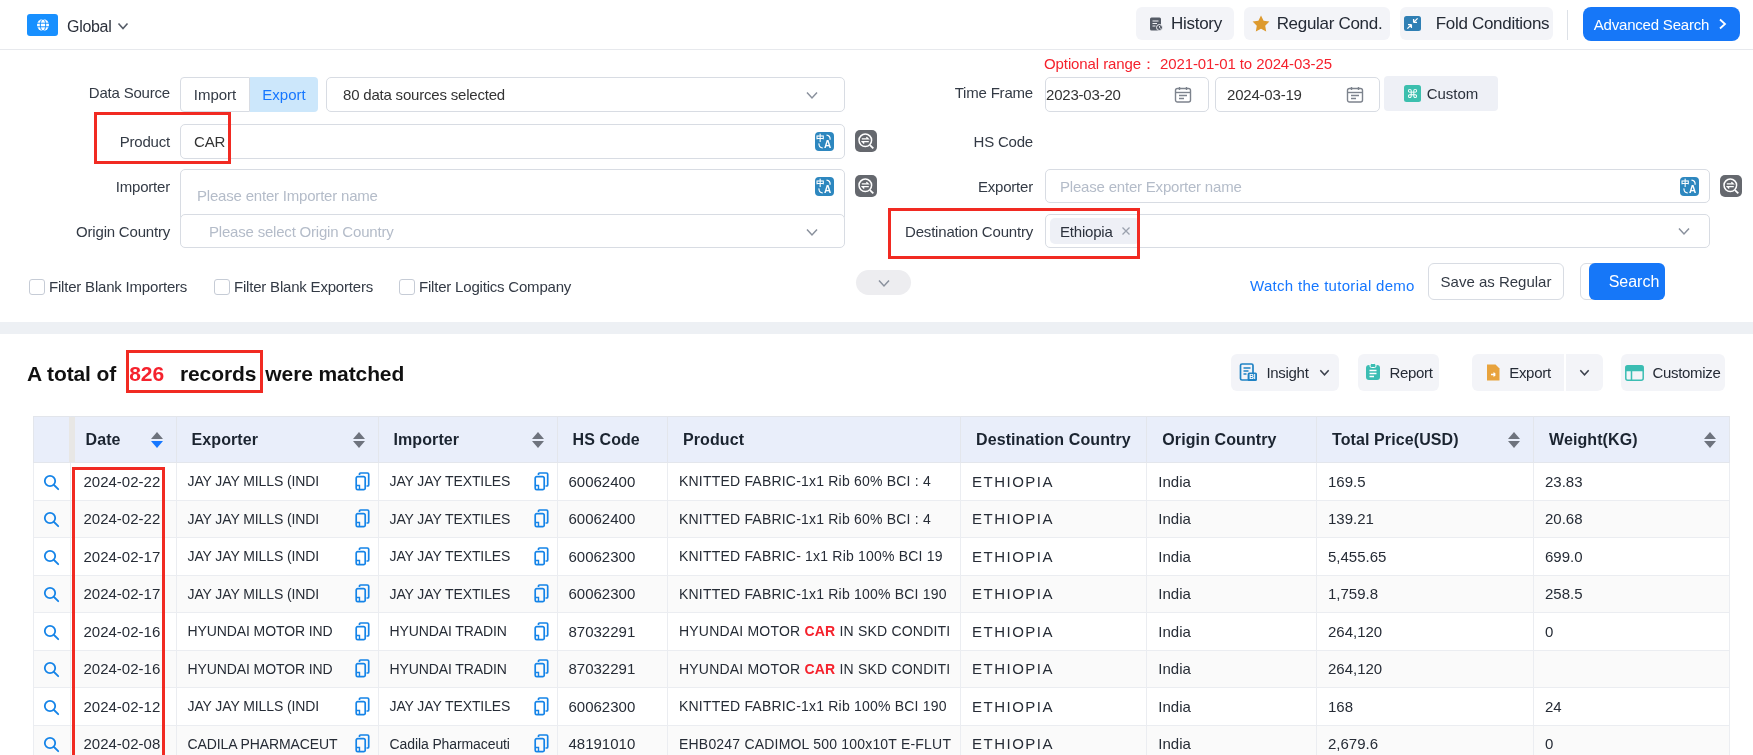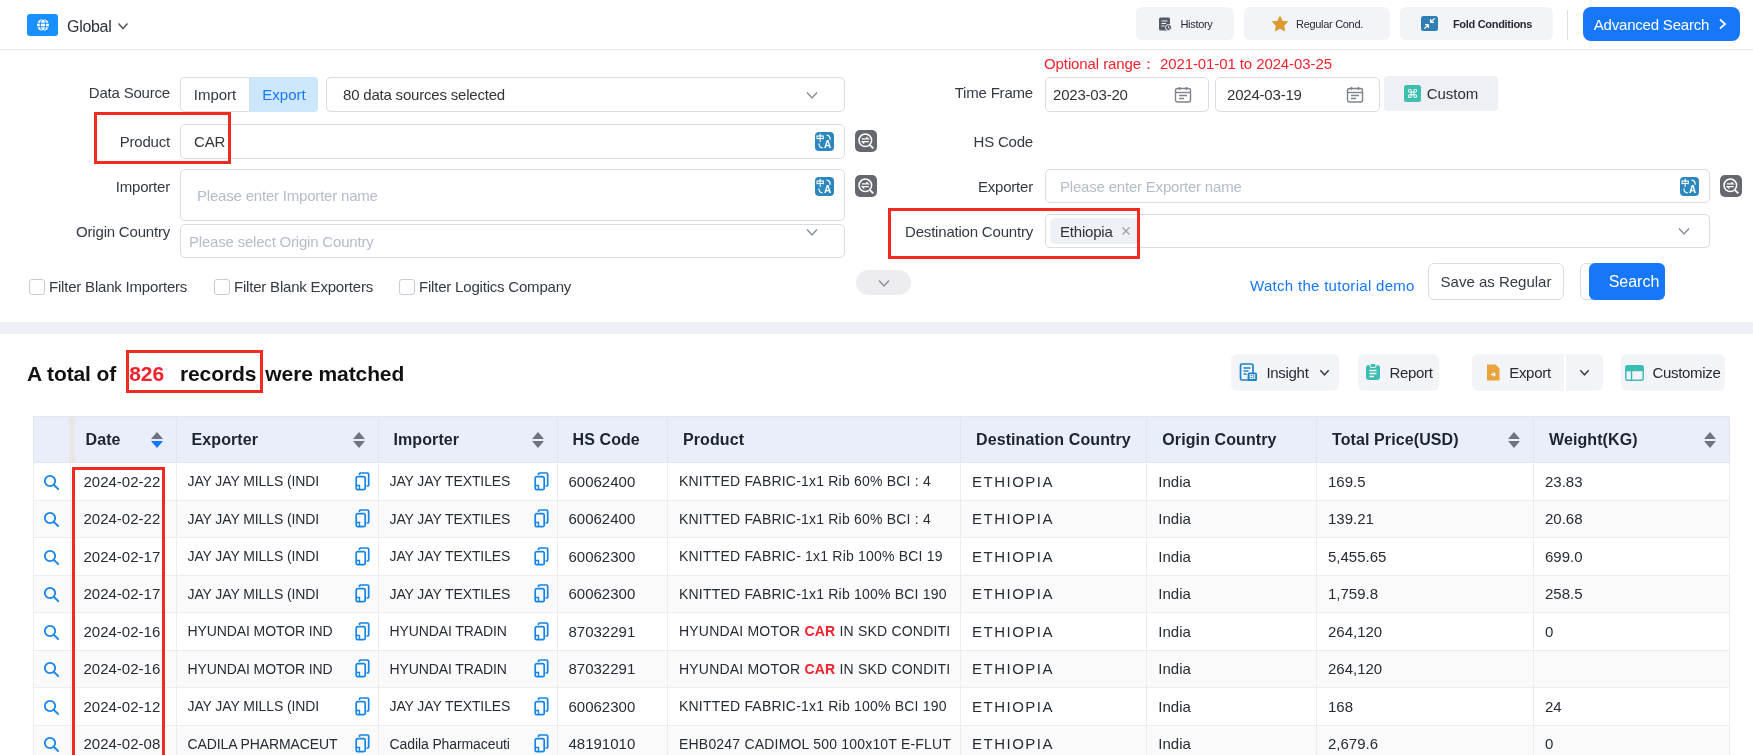--- a/index.html
+++ b/index.html
@@ -2,21 +2,21 @@
 <html><head>
 <meta charset="utf-8">
 <style>
 * { margin:0; padding:0; box-sizing:border-box; }
 body { font-family:"Liberation Sans", sans-serif; background:#fff; }
 #page { position:relative; width:1753px; height:755px; overflow:hidden; background:#fff; }
 .abs { position:absolute; }
 .lbl { position:absolute; font-size:15px; color:#333a45; text-align:right; line-height:1; letter-spacing:-0.2px;}
 .inp { position:absolute; border:1px solid #d8dce3; border-radius:5px; background:#fff; font-size:15px; color:#333; display:flex; align-items:center; letter-spacing:-0.2px;}
 .ph { color:#b4bcc9; }
-.navbtn { position:absolute; top:7px; height:33px; background:#f3f4f8; border-radius:6px; display:flex; align-items:center; justify-content:center; font-size:11px; color:#252b36; letter-spacing:-0.3px;}
+.navbtn { position:absolute; top:7px; height:33px; background:#f3f4f8; border-radius:6px; display:flex; align-items:center; justify-content:center; font-size:17px; color:#252b36; letter-spacing:-0.3px;}
 .actbtn { position:absolute; top:354px; height:37px; background:#f3f4f8; border-radius:6px; display:flex; align-items:center; justify-content:center; font-size:15px; color:#252b36; letter-spacing:-0.3px;}
 .redbox { position:absolute; border:3px solid #f12a22; }
 .cb { position:absolute; width:16px; height:16px; border:1px solid #c6ccd6; border-radius:3px; background:#fff; top:279px;}
 .cblbl { position:absolute; top:278px; font-size:15px; color:#333a45; letter-spacing:-0.2px;}
 table.grid { position:absolute; left:33px; top:416px; width:1696px; border-collapse:collapse; table-layout:fixed; font-size:15px; color:#262c36; }
 table.grid th { background:#e9eefa; font-weight:bold; color:#1b2430; height:46px; text-align:left; padding:0 0 0 15px; border:1px solid #e3e6ec; border-top:1px solid #e2e5eb; font-size:16px; letter-spacing:0.1px;}
 table.grid td { height:37.5px; border:1px solid #ebedf1; padding:0 0 0 11px; white-space:nowrap; overflow:hidden; }
 table.grid td:nth-child(3), table.grid td:nth-child(4) { font-size:14px; letter-spacing:-0.1px; }
 table.grid td:nth-child(6) { font-size:14px; letter-spacing:0.2px; }
 table.grid td:nth-child(7) { letter-spacing:1.5px; }
@@ -59,21 +59,21 @@
         <path d="M9 0.5 L11.6 5.8 L17.4 6.6 L13.2 10.7 L14.2 16.5 L9 13.7 L3.8 16.5 L4.8 10.7 L0.6 6.6 L6.4 5.8 Z" fill="#dd9a2e"></path>
       </svg>
       <span style="margin-left:7px;">Regular Cond.</span>
     </div>
 <div class="navbtn" style="left:1400px;width:153px;">
       <svg width="17" height="15" viewBox="0 0 17 15">
         <rect x="0" y="0" width="17" height="15" rx="2.5" fill="#2f7fb4"></rect>
         <path d="M9.6 6.4 L13.6 2.4 M9.6 6.4 h3.4 M9.6 6.4 v-3.4" stroke="#fff" stroke-width="1.3" fill="none"></path>
         <path d="M7.4 8.6 L3.4 12.6 M7.4 8.6 h-3.4 M7.4 8.6 v3.4" stroke="#fff" stroke-width="1.3" fill="none"></path>
       </svg>
-      <span style="margin-left:15px;font-weight:bold;">Fold Conditions</span>
+      <span style="margin-left:15px;">Fold Conditions</span>
     </div>
 <div class="abs" style="left:1567px;top:10px;width:1px;height:30px;background:#dde1e7;"></div>
 <div class="abs" style="left:1583px;top:7px;width:157px;height:34px;background:#1677f8;border-radius:8px;display:flex;align-items:center;justify-content:center;color:#fff;font-size:15px;letter-spacing:-0.2px;">Advanced Search<span style="margin-left:6px;display:flex;">
         <svg width="14" height="14" viewBox="0 0 14 14">
           <path d="M5 2.5 L10 7 L5 11.5" fill="none" stroke="#fff" stroke-width="1.8"></path>
         </svg>
       </span></div>
 <div class="lbl" style="left:60px;top:85px;width:110px;">Data Source</div>
 <div class="lbl" style="left:60px;top:134px;width:110px;">Product</div>
 <div class="lbl" style="left:60px;top:179px;width:110px;">Importer</div>
@@ -105,42 +105,42 @@
         <text x="12.6" y="16.2" font-size="10" font-weight="bold" fill="#fff" text-anchor="middle" font-family="Liberation Sans">A</text>
         <path d="M11.5 3.2 q4 0.4 3.6 4.6" stroke="#fff" stroke-width="1.2" fill="none"></path>
         <path d="M7.8 16 q-4.2-0.4-3.8-4.6" stroke="#fff" stroke-width="1.2" fill="none"></path>
       </svg></div>
 <div class="abs" style="left:855px;top:175px;"><svg width="22" height="22" viewBox="0 0 22 22">
         <rect x="0" y="0" width="22" height="22" rx="5" fill="#65686e"></rect>
         <circle cx="10.3" cy="10.3" r="6.3" fill="none" stroke="#fff" stroke-width="1.5"></circle>
         <path d="M15 15.2 L18.3 18.4" stroke="#fff" stroke-width="1.8"></path>
         <path d="M6.8 8.9 h6.4 l-1.8 -1.8 M13.8 11.7 h-6.4 l1.8 1.8" stroke="#fff" stroke-width="1.3" fill="none"></path>
       </svg></div>
-<div class="inp ph" style="left:180px;top:224px;width:665px;height:34px;padding-left:8px;">Please select Origin Country</div>
+<div class="inp ph" style="left:180px;top:214px;width:665px;height:34px;padding-left:28px;">Please select Origin Country</div>
 <div class="abs" style="left:804px;top:224px;"><svg width="16" height="16" viewBox="0 0 16 16">
         <path d="M3 5.5 L8 11 L13 5.5" fill="none" stroke="#8a919d" stroke-width="1.5"></path>
       </svg></div>
 <div class="redbox" style="left:94px;top:112px;width:137px;height:52px;"></div>
 <div class="cb" style="left:29px;"></div>
     <div class="cblbl" style="left:49px;">Filter Blank Importers</div>
 <div class="cb" style="left:214px;"></div>
     <div class="cblbl" style="left:234px;">Filter Blank Exporters</div>
 <div class="cb" style="left:399px;"></div>
     <div class="cblbl" style="left:419px;">Filter Logitics Company</div>
 <div class="abs" style="left:856px;top:270px;width:55px;height:25px;background:#ededf0;border-radius:12.5px;display:flex;align-items:center;justify-content:center;">
       <svg width="16" height="16" viewBox="0 0 16 16">
         <path d="M3 5.5 L8 11 L13 5.5" fill="none" stroke="#8a919d" stroke-width="1.5"></path>
       </svg>
     </div>
 <div class="abs" style="left:1044px;top:55px;font-size:15px;color:#f5222d;letter-spacing:-0.1px;">Optional range：  2021-01-01 to 2024-03-25</div>
 <div class="lbl" style="left:923px;top:85px;width:110px;">Time Frame</div>
 <div class="lbl" style="left:923px;top:134px;width:110px;">HS Code</div>
 <div class="lbl" style="left:923px;top:179px;width:110px;">Exporter</div>
 <div class="lbl" style="left:883px;top:224px;width:150px;">Destination Country</div>
-<div class="inp" style="left:1045px;top:77px;width:164px;height:35px;padding-left:7px;">2023-03-20</div>
+<div class="inp" style="left:1045px;top:77px;width:164px;height:35px;padding-left:0;">2023-03-20</div>
 <div class="abs" style="left:1174px;top:86px;"><svg width="18" height="18" viewBox="0 0 18 18">
         <rect x="1.5" y="2.5" width="15" height="13.5" rx="2" fill="none" stroke="#7d838d" stroke-width="1.4"></rect>
         <path d="M1.5 6.5 h15" stroke="#7d838d" stroke-width="1.4"></path>
         <path d="M5.5 1 v3 M12.5 1 v3" stroke="#7d838d" stroke-width="1.4"></path>
         <path d="M5 9.5 h8 M5 12.5 h5" stroke="#7d838d" stroke-width="1.3"></path>
       </svg></div>
 <div class="inp" style="left:1215px;top:77px;width:165px;height:35px;padding-left:11px;">2024-03-19</div>
 <div class="abs" style="left:1346px;top:86px;"><svg width="18" height="18" viewBox="0 0 18 18">
         <rect x="1.5" y="2.5" width="15" height="13.5" rx="2" fill="none" stroke="#7d838d" stroke-width="1.4"></rect>
         <path d="M1.5 6.5 h15" stroke="#7d838d" stroke-width="1.4"></path>

